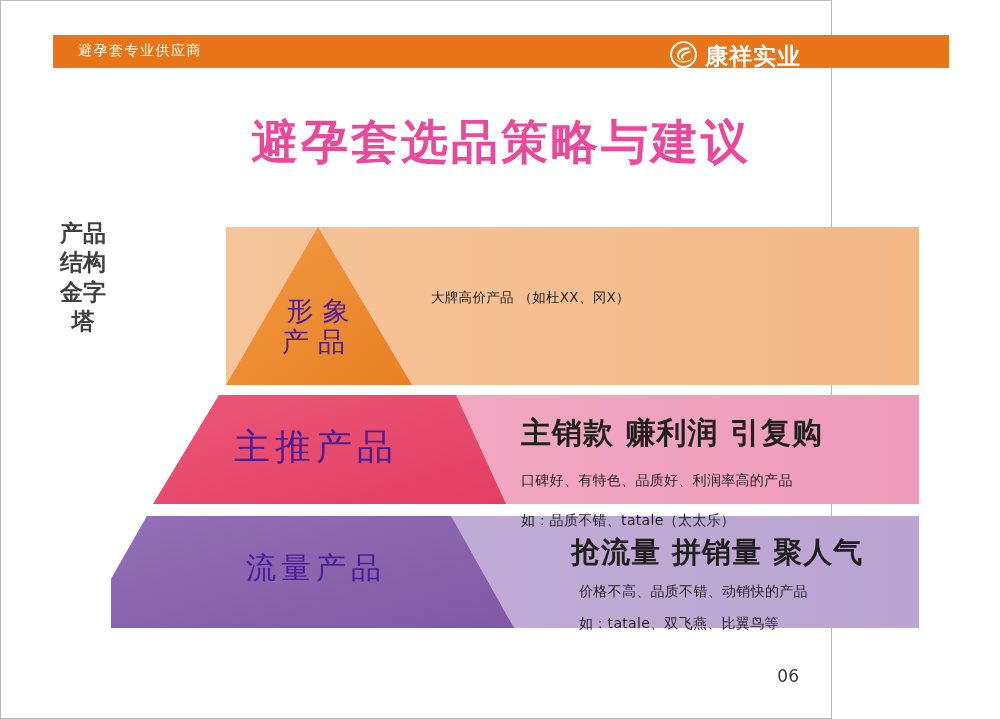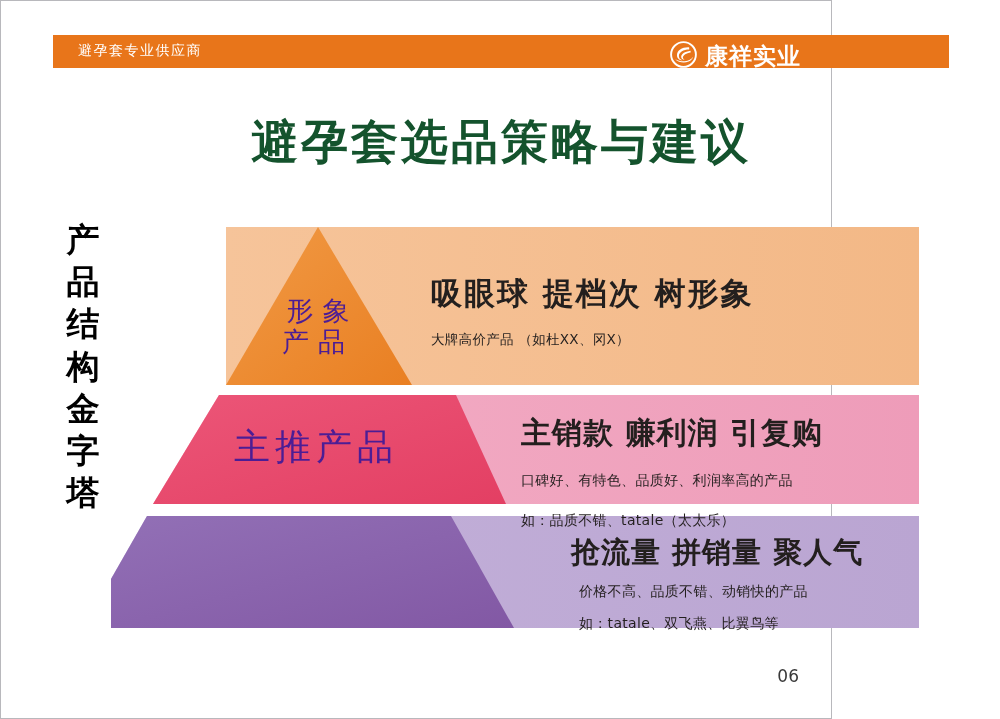--- a/index.html
+++ b/index.html
@@ -57,33 +57,33 @@
 
   
   #slide-title {
     position: absolute;
     left: 0; top: 110px;
     width: 1000px;
     text-align: center;
     font-size: 47px;
     font-weight: bold;
     letter-spacing: 3px;
-    color: #14532d;
+    color: #ec4899;
     font-family: "DejaVu Sans", sans-serif;
   }
 
   
   #pyramid-label {
     position: absolute;
     left: 59px; top: 218px;
     width: 46px;
-    font-size: 33px;
+    font-size: 23px;
     font-weight: bold;
     line-height: 1.28;
-    color: #000000;
+    color: #404040;
     text-align: center;
     font-family: "DejaVu Sans", sans-serif;
     word-break: break-all;
   }
 
   
   #pyramid { position: absolute; left: 0; top: 0; width: 1000px; height: 719px; }
   #pyramid svg { position: absolute; left: 0; top: 0; }
 
   .tier-name {
@@ -193,23 +193,23 @@
 
       <g>
         <polygon points="146,515 918,515 918,627 110,627 110,578" fill="url(#gradBotBand)"></polygon>
         <polygon points="146,515 450,515 513,627 110,627 110,578" fill="url(#gradBotTrap)"></polygon>
       </g>
     </svg>
   </div>
 
   <div id="tier-name-top" class="tier-name">形象产品</div>
   <div id="tier-name-middle" class="tier-name">主推产品</div>
+  <div id="tier-name-bottom" class="tier-name">流量产品</div>
 
   <div id="tier-body-top" class="tier-body">
-    <div class="tier-head">吸眼球  提档次  树形象</div>
     <div class="tier-sub">大牌高价产品  （如杜XX、冈X）</div>
   </div>
 
   <div id="tier-body-middle" class="tier-body">
     <div class="tier-head">主销款  赚利润  引复购</div>
     <div class="tier-sub">口碑好、有特色、品质好、利润率高的产品</div>
     <div class="tier-sub">如：品质不错、tatale（太太乐）</div>
   </div>
 
   <div id="tier-body-bottom" class="tier-body">

